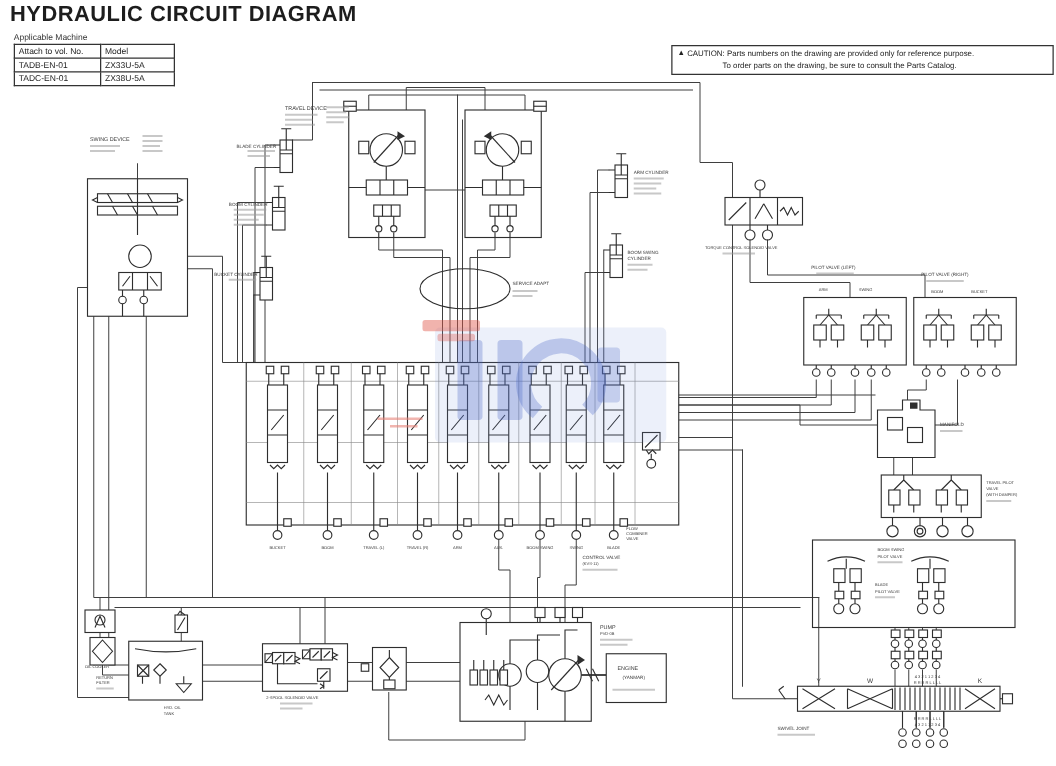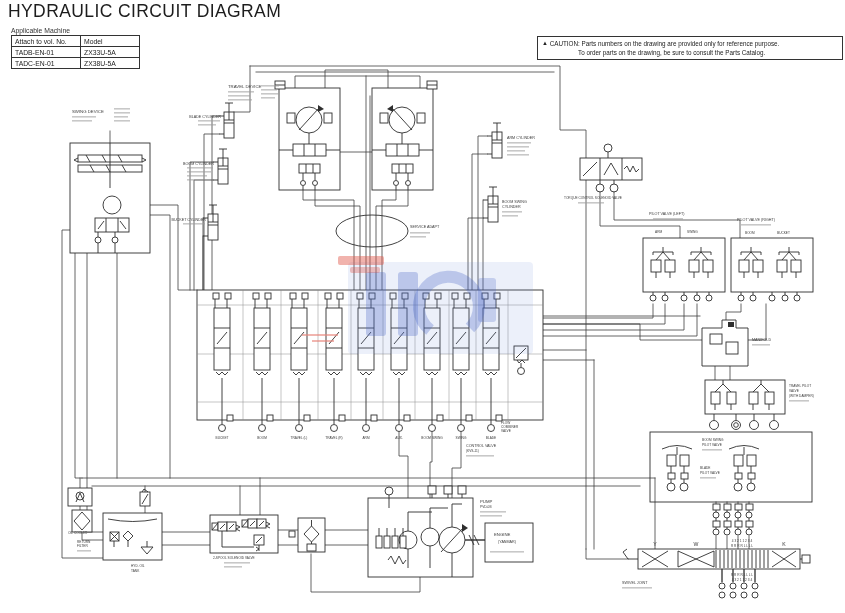--- a/index.html
+++ b/index.html
@@ -1,19 +1,19 @@
 <!DOCTYPE html>
 <html><head>
 <meta charset="utf-8">
 <style>
   html,body{margin:0;padding:0;background:#888;}
   .page{position:relative;width:845px;height:613px;background:#ffffff;overflow:hidden;
         font-family:"Liberation Sans", sans-serif;}
   .hdr{position:absolute;left:0;top:0;width:100%;height:70px;}
-  h1.title{position:absolute;left:8px;top:1px;margin:0;font-size:17.5px;font-weight:400;
+  h1.title{position:absolute;left:8px;top:1px;margin:0;font-size:17.5px;font-weight:700;
         letter-spacing:.4px;color:#1d1d1d;white-space:nowrap;}
   .am-caption{position:absolute;left:11px;top:27px;font-size:6.8px;color:#333;}
   table.am{position:absolute;left:11px;top:35px;border-collapse:collapse;}
   table.am th,table.am td{border:1px solid #333;font-size:6.8px;font-weight:400;color:#222;
         padding:0 3px;height:10px;text-align:left;white-space:nowrap;}
   table.am th.c1,table.am td.c1{width:62px;}
   table.am th.c2,table.am td.c2{width:52px;}
   .caution{position:absolute;left:537px;top:36px;width:296px;border:1px solid #333;
         font-size:6.3px;color:#222;padding:2px 4px;line-height:1.45;}
   .caution .tri{font-size:6px;vertical-align:1px;}

